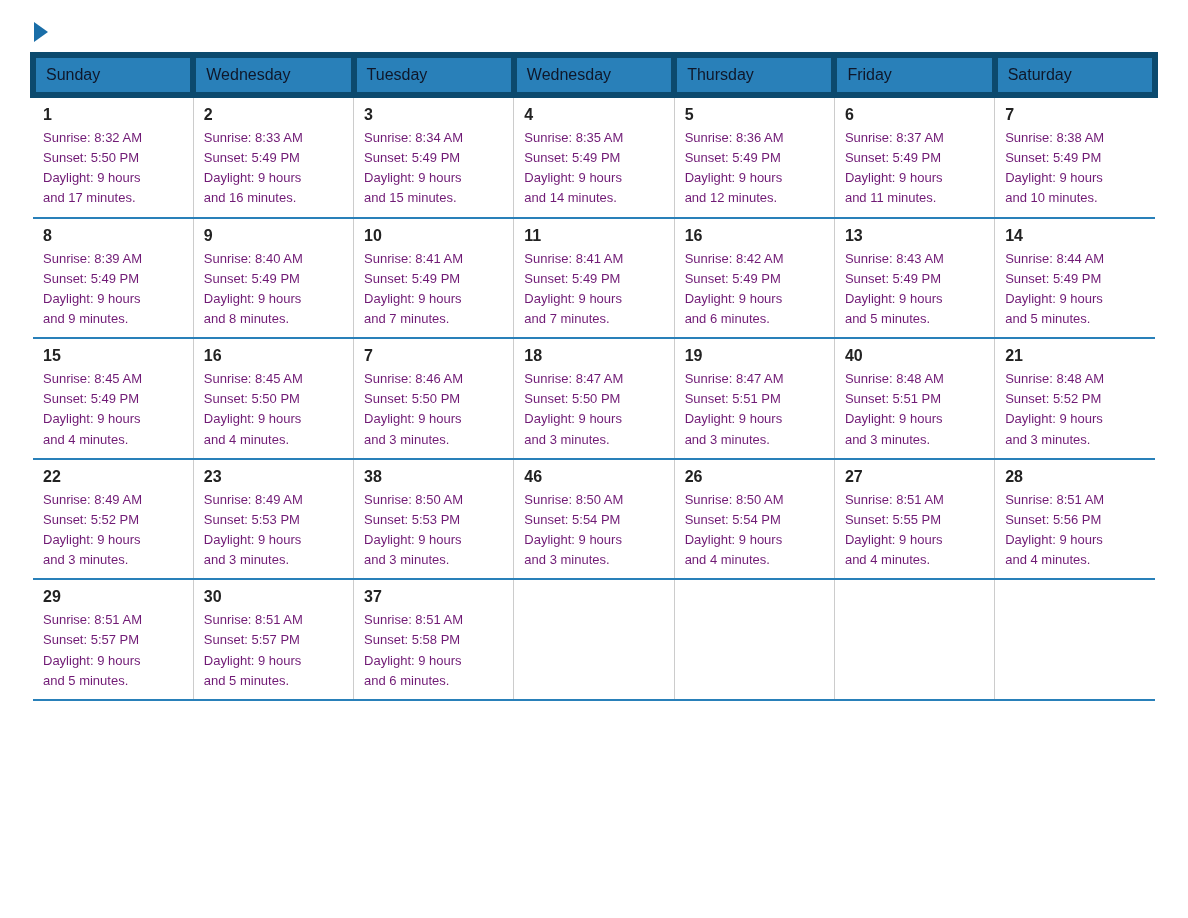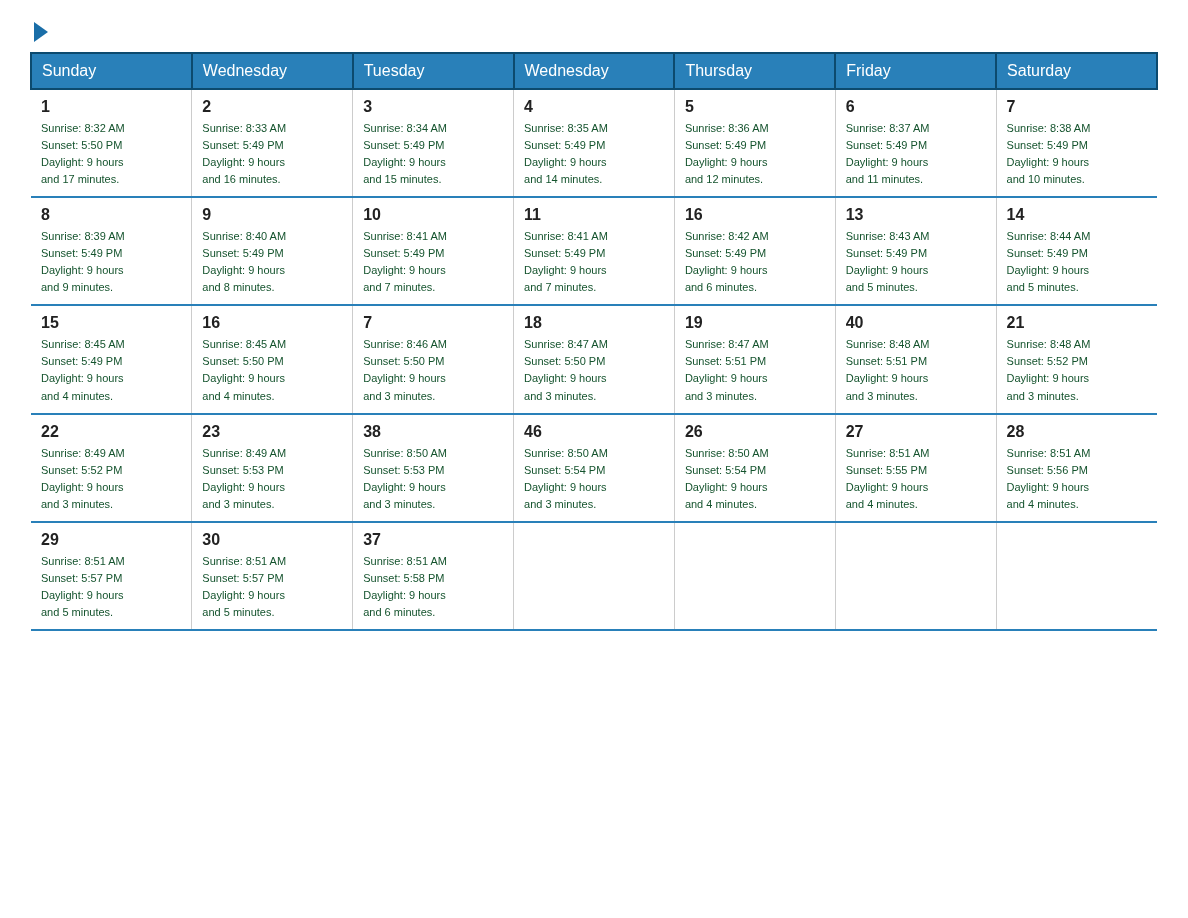--- a/index.html
+++ b/index.html
@@ -65,26 +65,26 @@
     }
     table {
       width: 100%;
       border-collapse: collapse;
       margin-top: 10px;
     }
     thead tr {
       background-color: #2980b9;
     }
     thead th {
-      color: #ffffff;
+      color: #0f172a;
       font-size: 16px;
       font-weight: normal;
       padding: 8px 10px;
       text-align: left;
-      border: 2px solid #0c4a6e;
+      border: 6px solid #0c4a6e;
     }
     tbody tr {
       border-bottom: 2px solid #2980b9;
     }
     tbody td {
       vertical-align: top;
       padding: 8px 10px;
       font-size: 13.5px;
       color: #222;
       border-right: 1px solid #ccc;
@@ -95,22 +95,22 @@
       border-right: none;
     }
     .day-num {
       font-size: 16px;
       font-weight: bold;
       color: #222;
       display: block;
       margin-bottom: 4px;
     }
     .day-info {
-      font-size: 11px;
-      color: #14532d;
+      font-size: 13px;
+      color: #701a75;
       line-height: 1.55;
     }
   </style>
 </head>
 <body>
 
 <div class="header">
   <div class="logo">
     <div class="logo-top">
       <span class="logo-general"></span>

